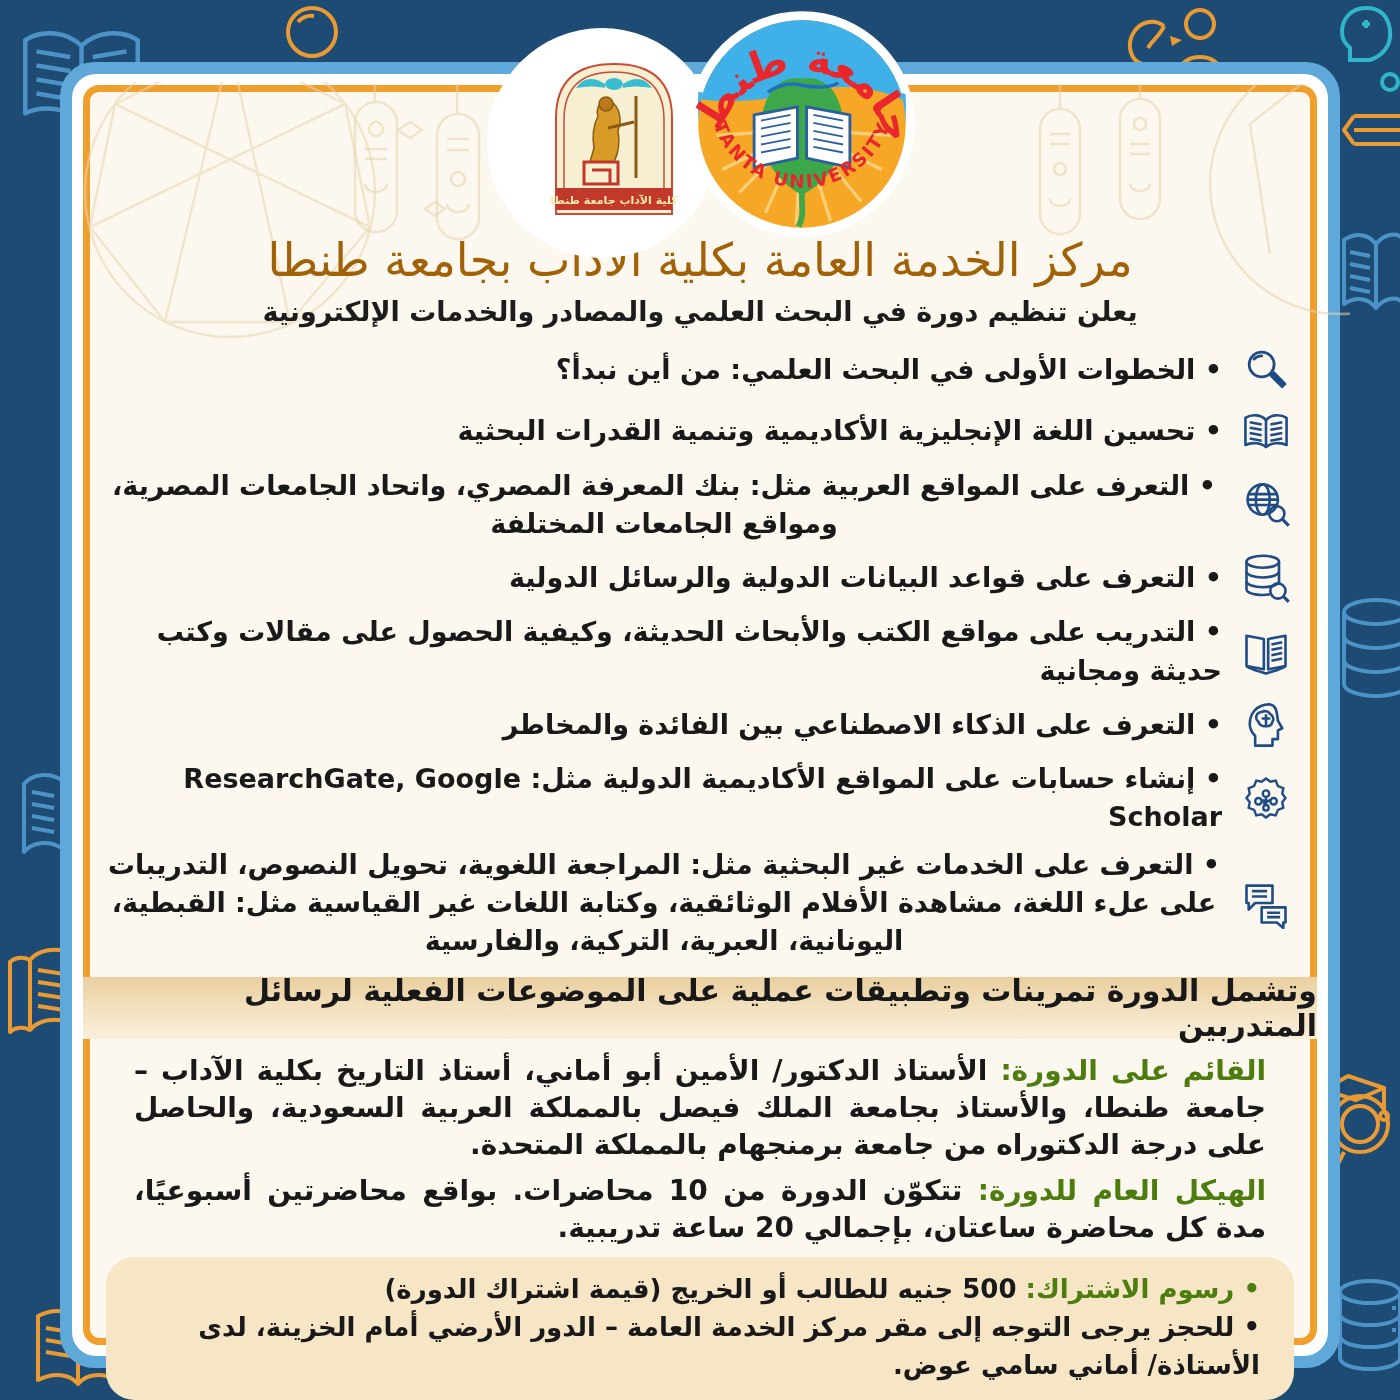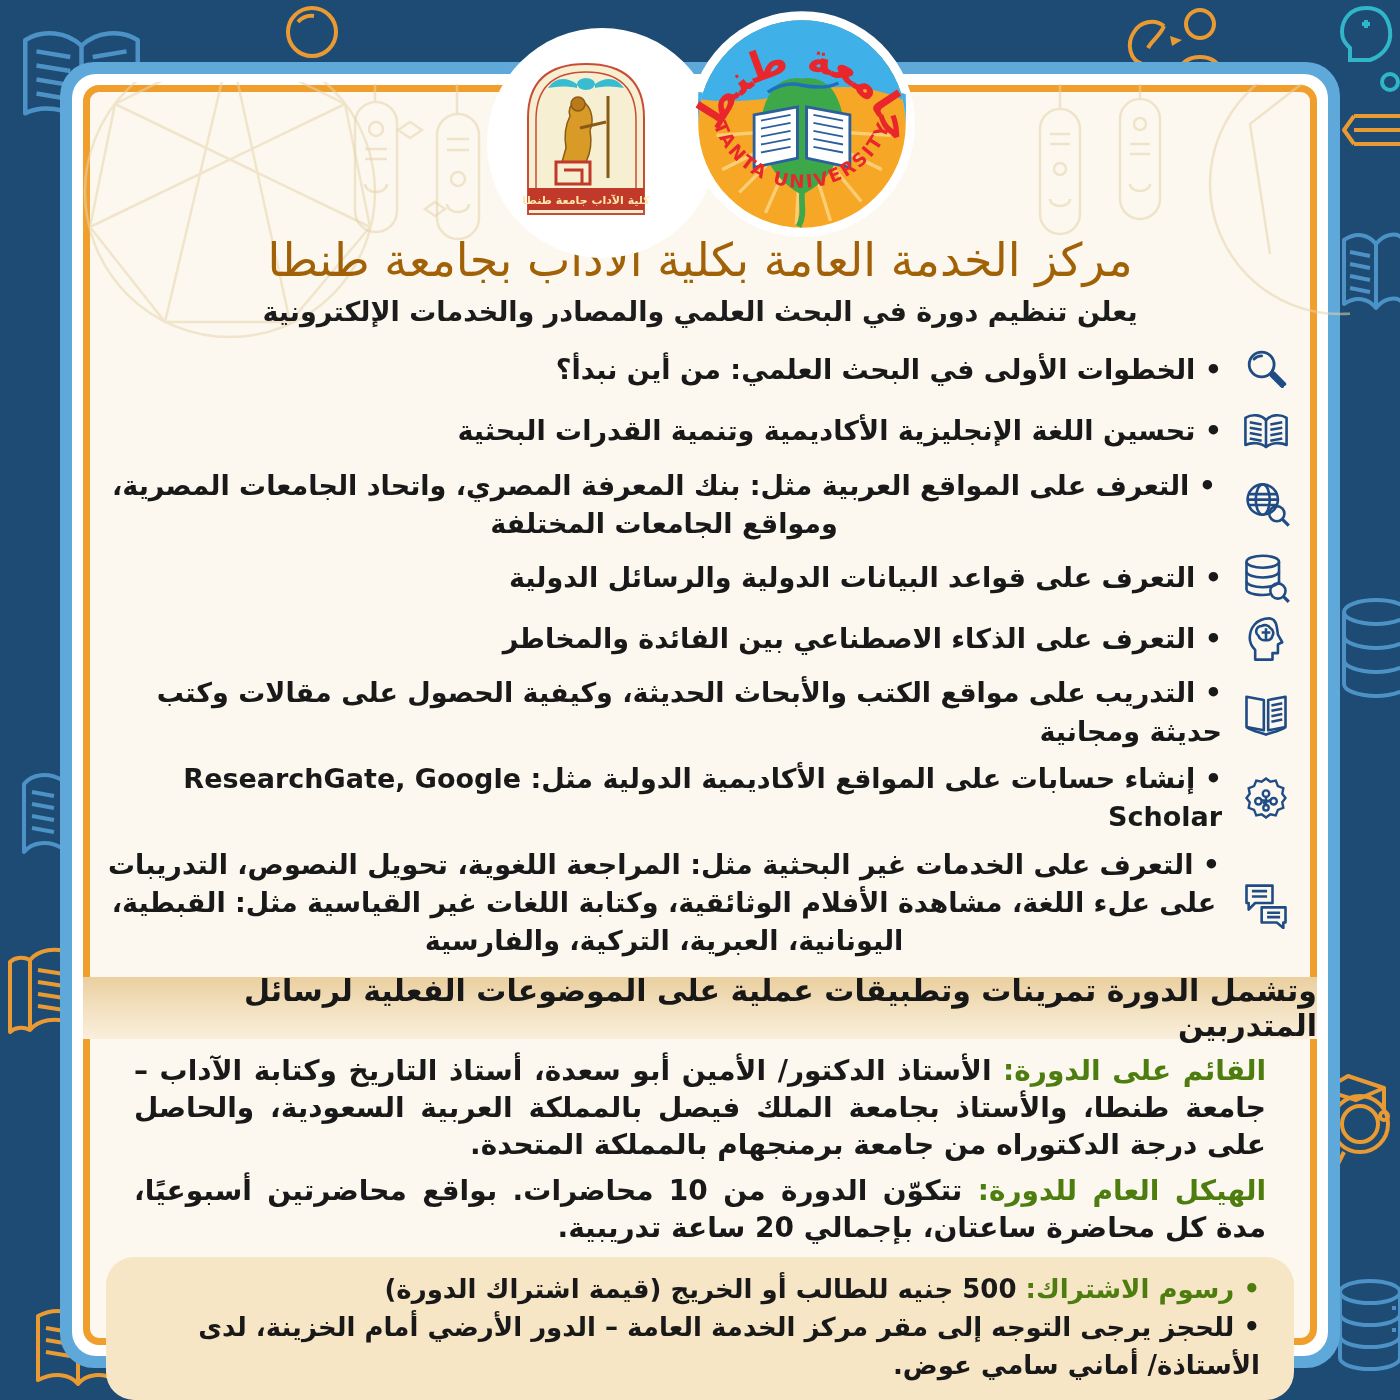--- a/index.html
+++ b/index.html
@@ -244,37 +244,37 @@
                 <path d="M6,18 a15,5.5 0 0 0 30,0 M6,27 a15,5.5 0 0 0 30,0 M6,35 a15,5.5 0 0 0 22,4"></path>
                 <circle cx="35" cy="36" r="7"></circle>
                   <path d="M40,41 L45,46" stroke-width="3"></path>
               </svg>
             </span>
             <span class="b-text">التعرف على قواعد البيانات الدولية والرسائل الدولية</span>
           </li>
           <li class="topic">
             <span class="b-icon">
               <svg width="52" height="52" viewBox="0 0 48 48" fill="none" stroke="currentColor" stroke-width="2.4" stroke-linejoin="round">
-                <path d="M27,5 C15,5 9,14 9,23 C9,28 11,31 14,34 L14,43 L30,43 L30,37 L35,37 L35,29 L39,27 L35,20 C34,11 33,5 27,5 Z"></path>
-                <path d="M20,12 a6,6 0 0 1 8,2 a5,5 0 0 1 2,7 a5,5 0 0 1 -6,4 a6,6 0 0 1 -7,-4 a5,5 0 0 1 3,-9 Z"></path>
-                <path d="M24,14 v10 M20,18 h8"></path>
-              </svg>
-            </span>
-            <span class="b-text">التعرف على الذكاء الاصطناعي بين الفائدة والمخاطر</span>
-          </li>
-          <li class="topic">
-            <span class="b-icon">
-              <svg width="52" height="52" viewBox="0 0 48 48" fill="none" stroke="currentColor" stroke-width="2.4" stroke-linejoin="round">
                 <path d="M6,9 L22,12 L22,40 L6,37 Z"></path>
                   <path d="M42,9 L26,12 L26,40 L42,37 Z"></path>
                 <path d="M6,37 C12,41 20,42 24,44 C28,42 36,41 42,37"></path>
                 <path d="M29,17 L39,15 M29,22 L39,20 M29,27 L39,25 M29,32 L39,30"></path>
               </svg>
             </span>
             <span class="b-text">التدريب على مواقع الكتب والأبحاث الحديثة، وكيفية الحصول على مقالات وكتب حديثة ومجانية</span>
+          </li>
+          <li class="topic">
+            <span class="b-icon">
+              <svg width="52" height="52" viewBox="0 0 48 48" fill="none" stroke="currentColor" stroke-width="2.4" stroke-linejoin="round">
+                <path d="M27,5 C15,5 9,14 9,23 C9,28 11,31 14,34 L14,43 L30,43 L30,37 L35,37 L35,29 L39,27 L35,20 C34,11 33,5 27,5 Z"></path>
+                <path d="M20,12 a6,6 0 0 1 8,2 a5,5 0 0 1 2,7 a5,5 0 0 1 -6,4 a6,6 0 0 1 -7,-4 a5,5 0 0 1 3,-9 Z"></path>
+                <path d="M24,14 v10 M20,18 h8"></path>
+              </svg>
+            </span>
+            <span class="b-text">التعرف على الذكاء الاصطناعي بين الفائدة والمخاطر</span>
           </li>
           <li class="topic">
             <span class="b-icon">
               <svg width="52" height="52" viewBox="0 0 48 48" fill="none" stroke="currentColor" stroke-width="2.2">
                 <path d="M24,6 l4,3 5,-1 2,5 5,2 -1,5 3,4 -3,4 1,5 -5,2 -2,5 -5,-1 -4,3 -4,-3 -5,1 -2,-5 -5,-2 1,-5 -3,-4 3,-4 -1,-5 5,-2 2,-5 5,1 Z"></path>
                 <circle cx="24" cy="20" r="3"></circle>
                   <circle cx="17" cy="27" r="3"></circle>
                   <circle cx="31" cy="27" r="3"></circle>
                   <circle cx="24" cy="33" r="2.5"></circle>
                 <path d="M24,23 L24,30 M20,26 L27,27 M21,29 L28,26"></path>
@@ -291,37 +291,37 @@
                   <path d="M25,33 h12 M25,37 h12"></path>
               </svg>
             </span>
             <span class="b-text">التعرف على الخدمات غير البحثية مثل: المراجعة اللغوية، تحويل النصوص، التدريبات على علء اللغة، مشاهدة الأفلام الوثائقية، وكتابة اللغات غير القياسية مثل: القبطية، اليونانية، العبرية، التركية، والفارسية</span>
           </li>
         </ul>
 
         <div class="strip">وتشمل الدورة تمرينات وتطبيقات عملية على الموضوعات الفعلية لرسائل المتدربين</div>
 
         <div class="paras">
-          <p><span class="red">القائم على الدورة:</span> <span>الأستاذ الدكتور/ الأمين أبو سعدة، أستاذ التاريخ وكتابة الآداب – جامعة طنطا، والأستاذ بجامعة الملك فيصل بالمملكة العربية السعودية، والحاصل على درجة الدكتوراه من جامعة برمنجهام بالمملكة المتحدة.</span></p>
+          <p><span class="red">القائم على الدورة:</span> <span>الأستاذ الدكتور/ الأمين أبو أماني، أستاذ التاريخ بكلية الآداب – جامعة طنطا، والأستاذ بجامعة الملك فيصل بالمملكة العربية السعودية، والحاصل على درجة الدكتوراه من جامعة برمنجهام بالمملكة المتحدة.</span></p>
           <p><span class="red">الهيكل العام للدورة:</span> <span>تتكوّن الدورة من 10 محاضرات. بواقع محاضرتين أسبوعيًا، مدة كل محاضرة ساعتان، بإجمالي 20 ساعة تدريبية.</span></p>
         </div>
 
         <div class="footbox">
           <div class="foot-line"><span class="b red">رسوم الاشتراك:</span> <span>500 جنيه للطالب أو الخريج (قيمة اشتراك الدورة)</span></div>
           <div class="foot-line"><span class="b">للحجز يرجى التوجه إلى مقر مركز الخدمة العامة – الدور الأرضي أمام الخزينة، لدى الأستاذة/ أماني سامي عوض.</span></div>
 
         </div>
       </div>
 
     </div>
   </div>
 </div>
 
 <div class="halo" style="left:487px;top:28px;width:230px;height:230px;"></div>
-<div class="logo" style="left:520px;top:58px;">
+<div class="logo" style="left:548px;top:58px;">
   <svg width="132" height="162" viewBox="0 0 132 162">
     <path d="M8,60 Q8,6 66,6 Q124,6 124,60 L124,156 L8,156 Z" fill="#f7efd2" stroke="#c94c35" stroke-width="2"></path>
     <path d="M16,62 Q16,14 66,14 Q116,14 116,62 L116,148 L16,148 Z" fill="none" stroke="#c94c35" stroke-width="1.5"></path>
     <ellipse cx="66" cy="26" rx="9" ry="6" fill="#39bcd0"></ellipse>
     <path d="M57,26 C45,18 35,20 28,30 C38,28 48,28 57,30 Z" fill="#39bcd0"></path>
     <path d="M75,26 C87,18 97,20 104,30 C94,28 84,28 75,30 Z" fill="#39bcd0"></path>
     <path d="M88,38 L88,120" stroke="#8a5a14" stroke-width="3"></path>
     <path d="M56,44 C50,46 48,52 50,58 C46,66 44,78 46,90 L42,104 L66,104 C70,96 72,84 70,72 C74,64 72,52 66,46 C63,42 59,42 56,44 Z" fill="#d89b27" stroke="#8a5a14" stroke-width="1.5"></path>
     <circle cx="58" cy="46" r="7" fill="#b97a1c" stroke="#8a5a14" stroke-width="1.5"></circle>
     <path d="M60,70 L86,64" stroke="#8a5a14" stroke-width="3"></path>

